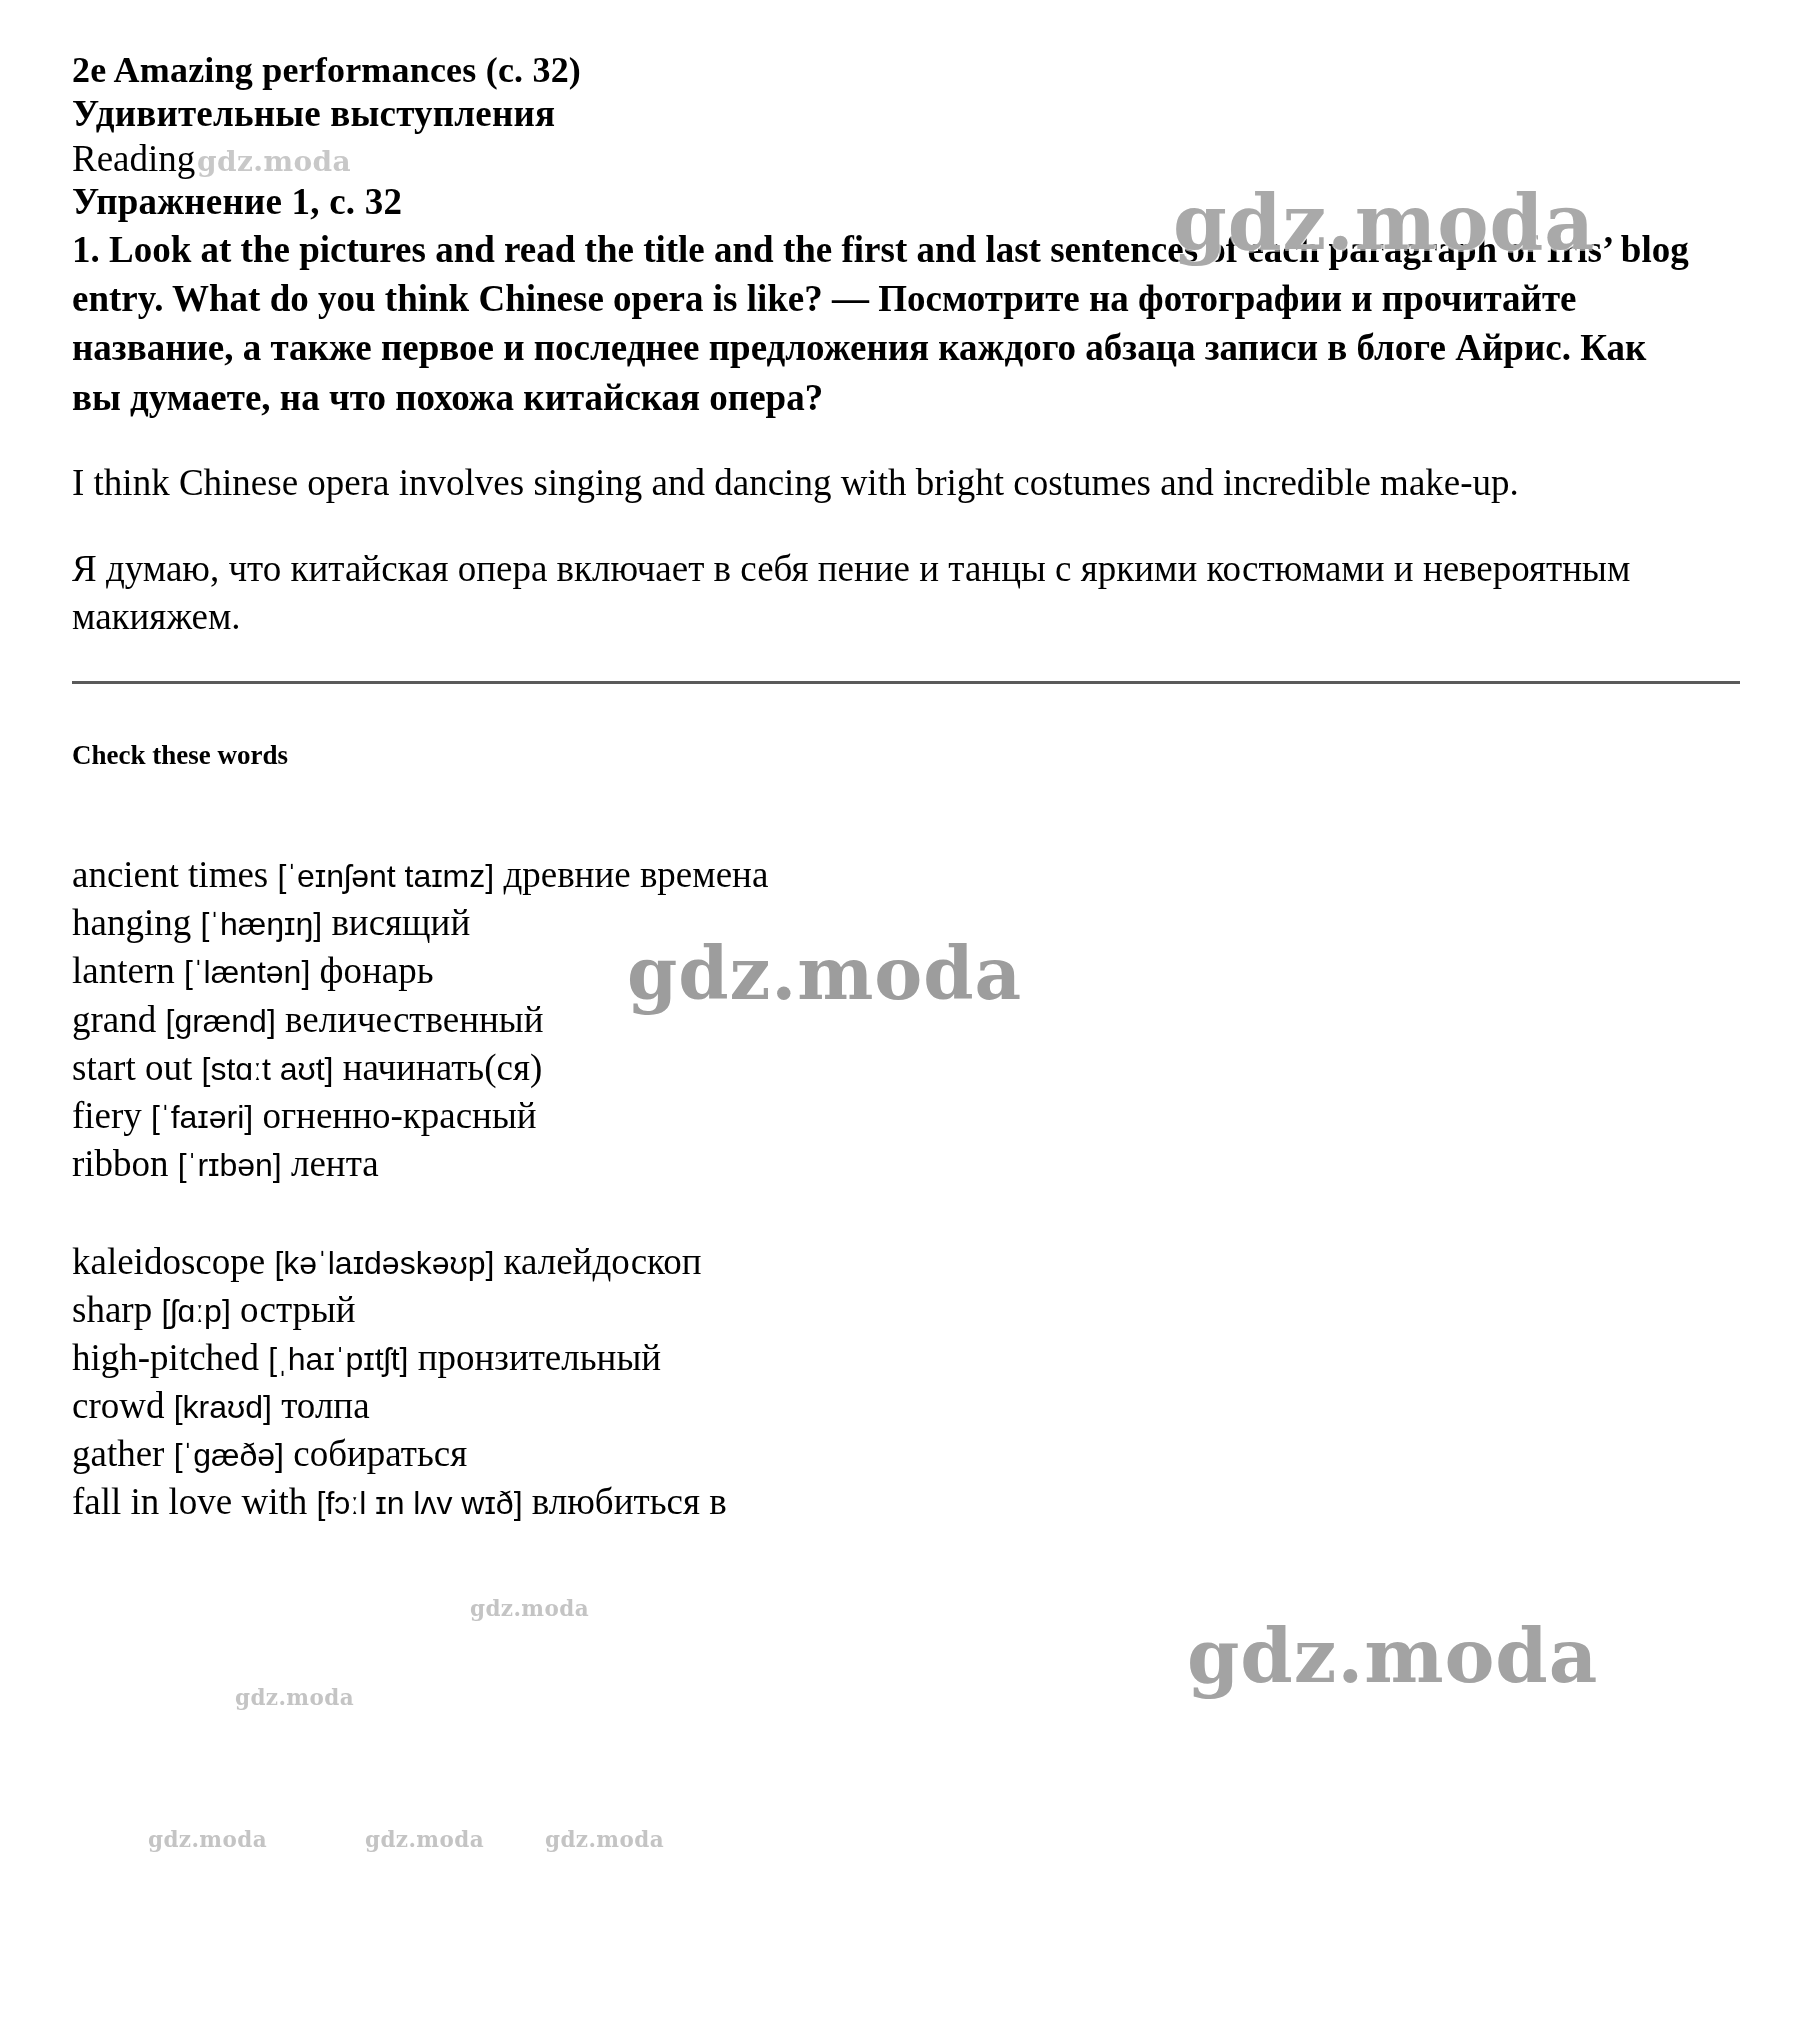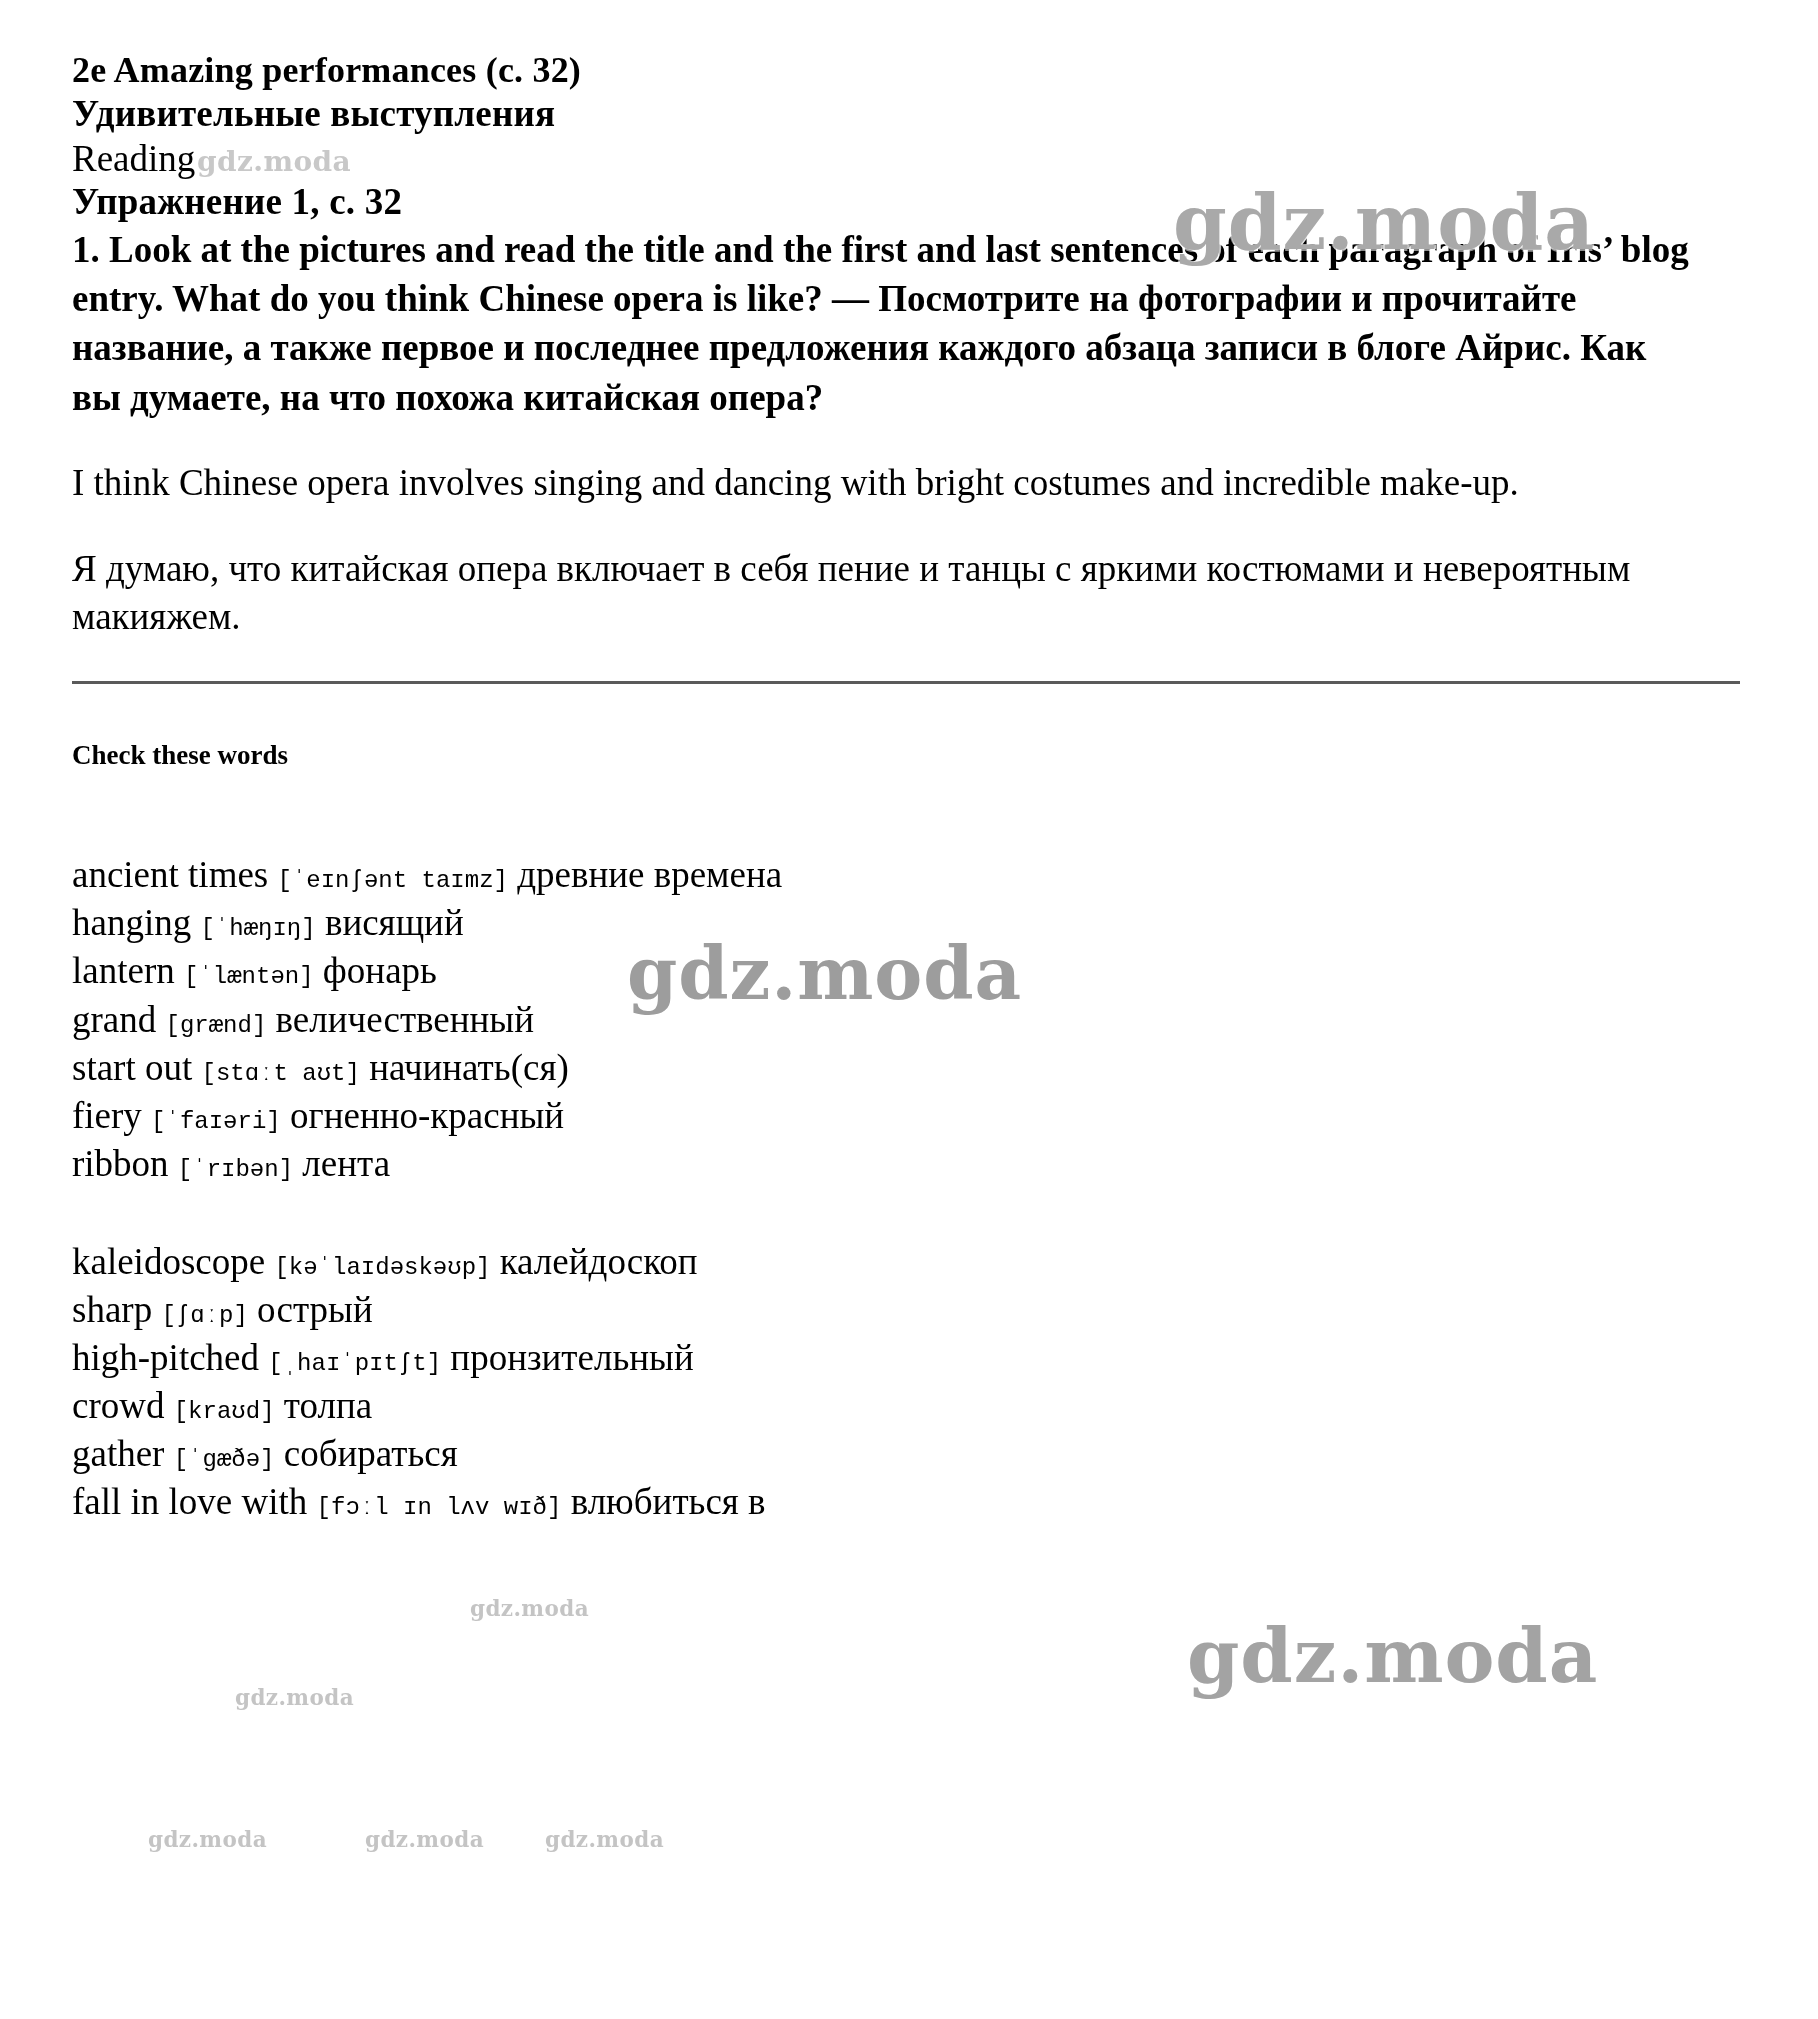--- a/index.html
+++ b/index.html
@@ -97,22 +97,22 @@
   .word-line {
     font-size: 37px;
     line-height: 1.30;
     white-space: nowrap;
     position: relative;
   }
   .word-list.second {
     margin-top: 50px;
   }
   .ipa {
-    font-family: Liberation Mono, monospace;
-    font-size: 24px;
+    font-family: Liberation Sans, sans-serif;
+    font-size: 32px;
   }
 
   
   .wm {
     position: absolute;
     font-family: "DejaVu Serif", serif;
     font-weight: bold;
     color: #b9b9b9;
     letter-spacing: 0.9px;
     pointer-events: none;

